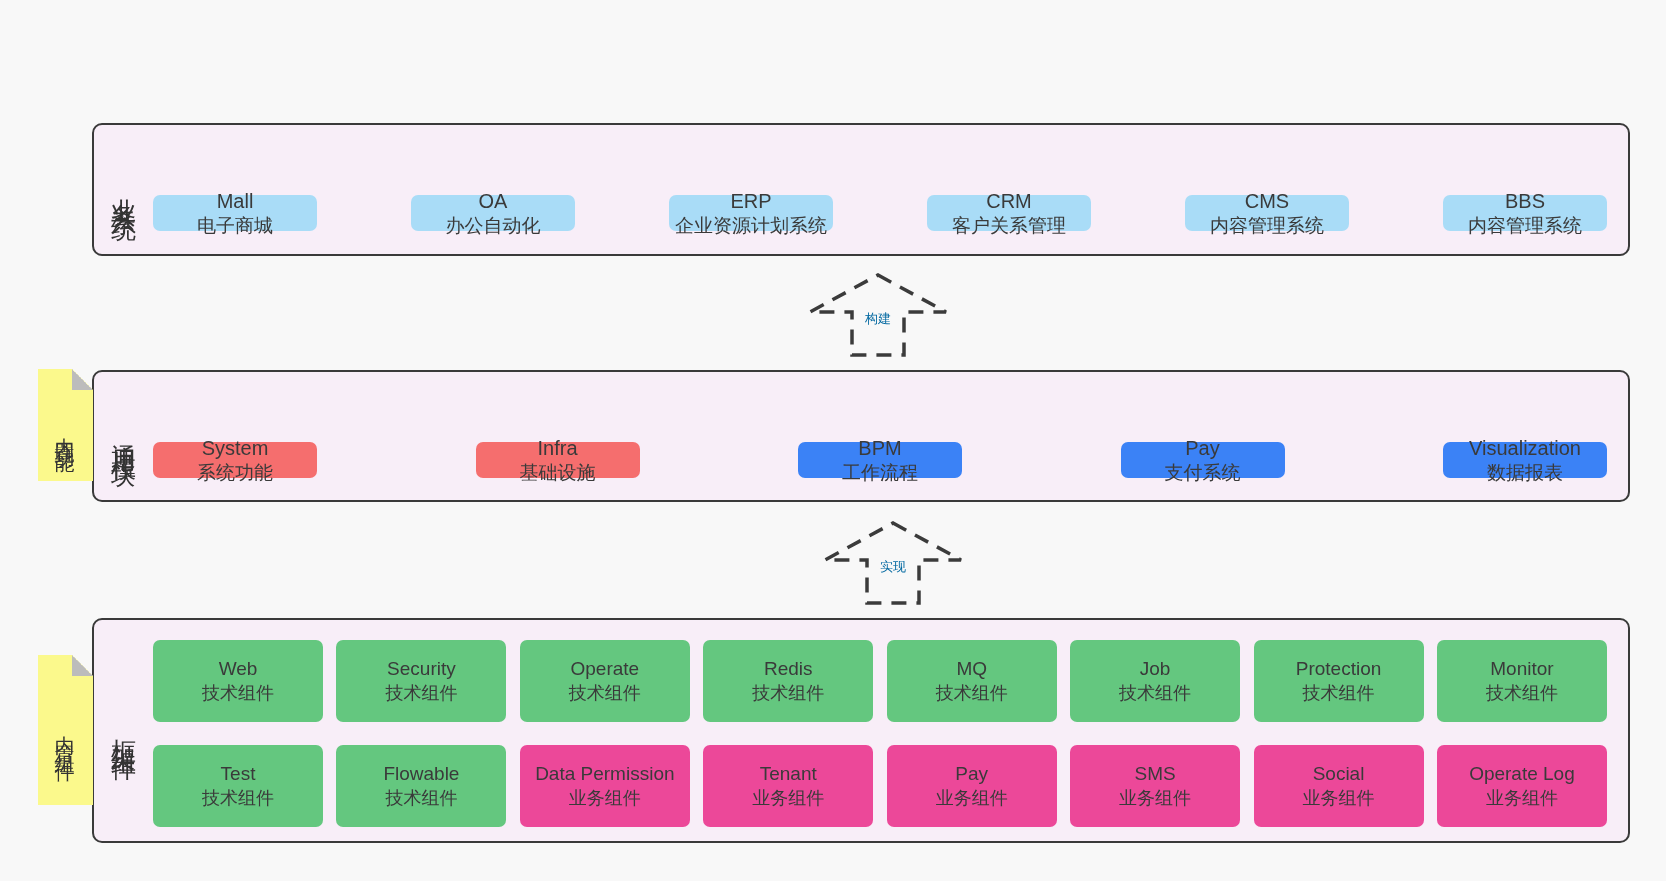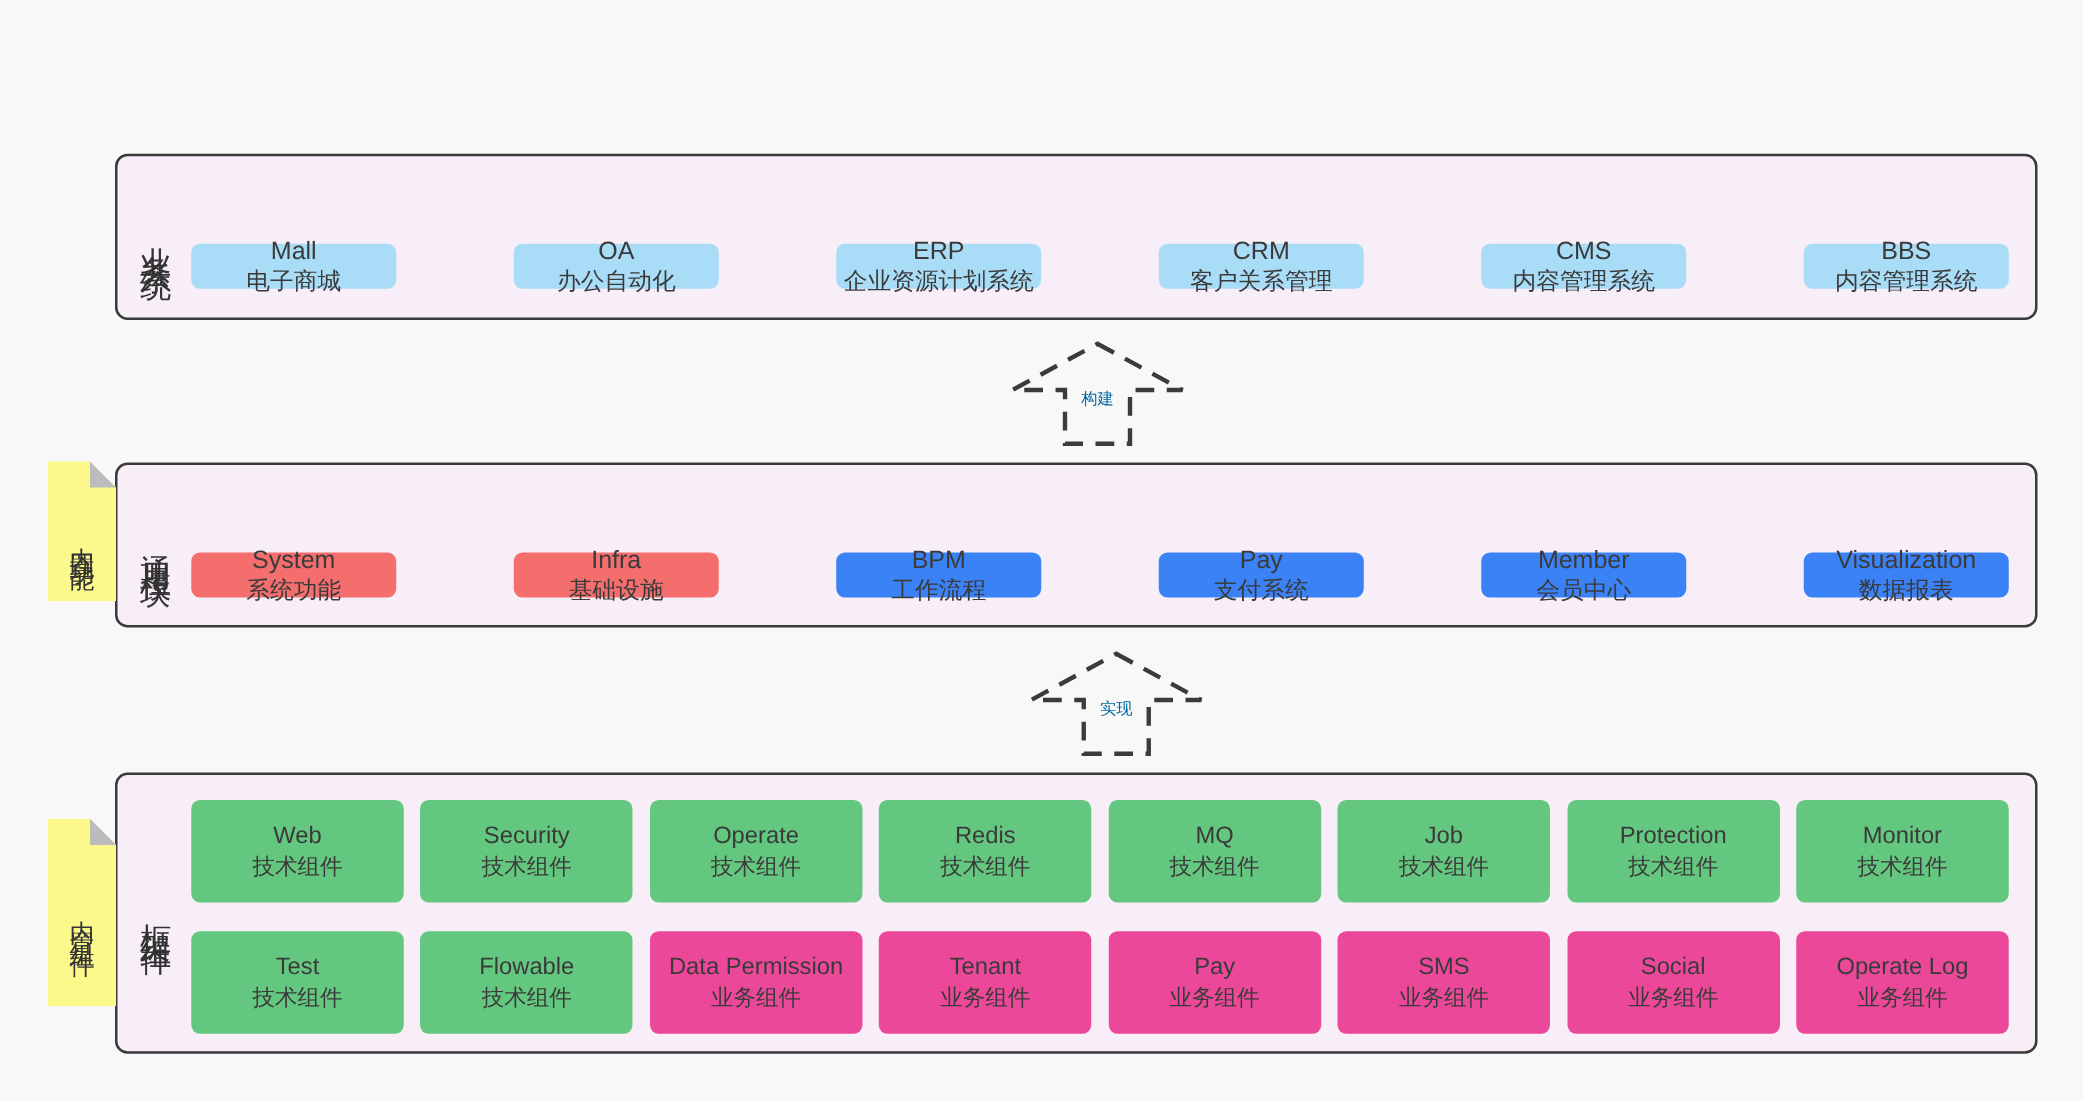--- a/index.html
+++ b/index.html
@@ -128,24 +128,20 @@
       </div>
       <div class="box w6 v-pink">
         <div class="t">BPM</div>
         <div class="s">工作流程</div>
       </div>
       <div class="box w6 v-pink">
         <div class="t">Pay</div>
         <div class="s">支付系统</div>
       </div>
       <div class="box w6 v-pink">
-        <div class="t">Member</div>
-        <div class="s">会员中心</div>
-      </div>
-      <div class="box w6 v-pink">
         <div class="t">Visualization</div>
         <div class="s">数据报表</div>
       </div>
     </div>
   </div>
 <div class="note note-2">
   <div class="fold"></div>
   <div class="note-text">内置功能</div>
 </div>
 

